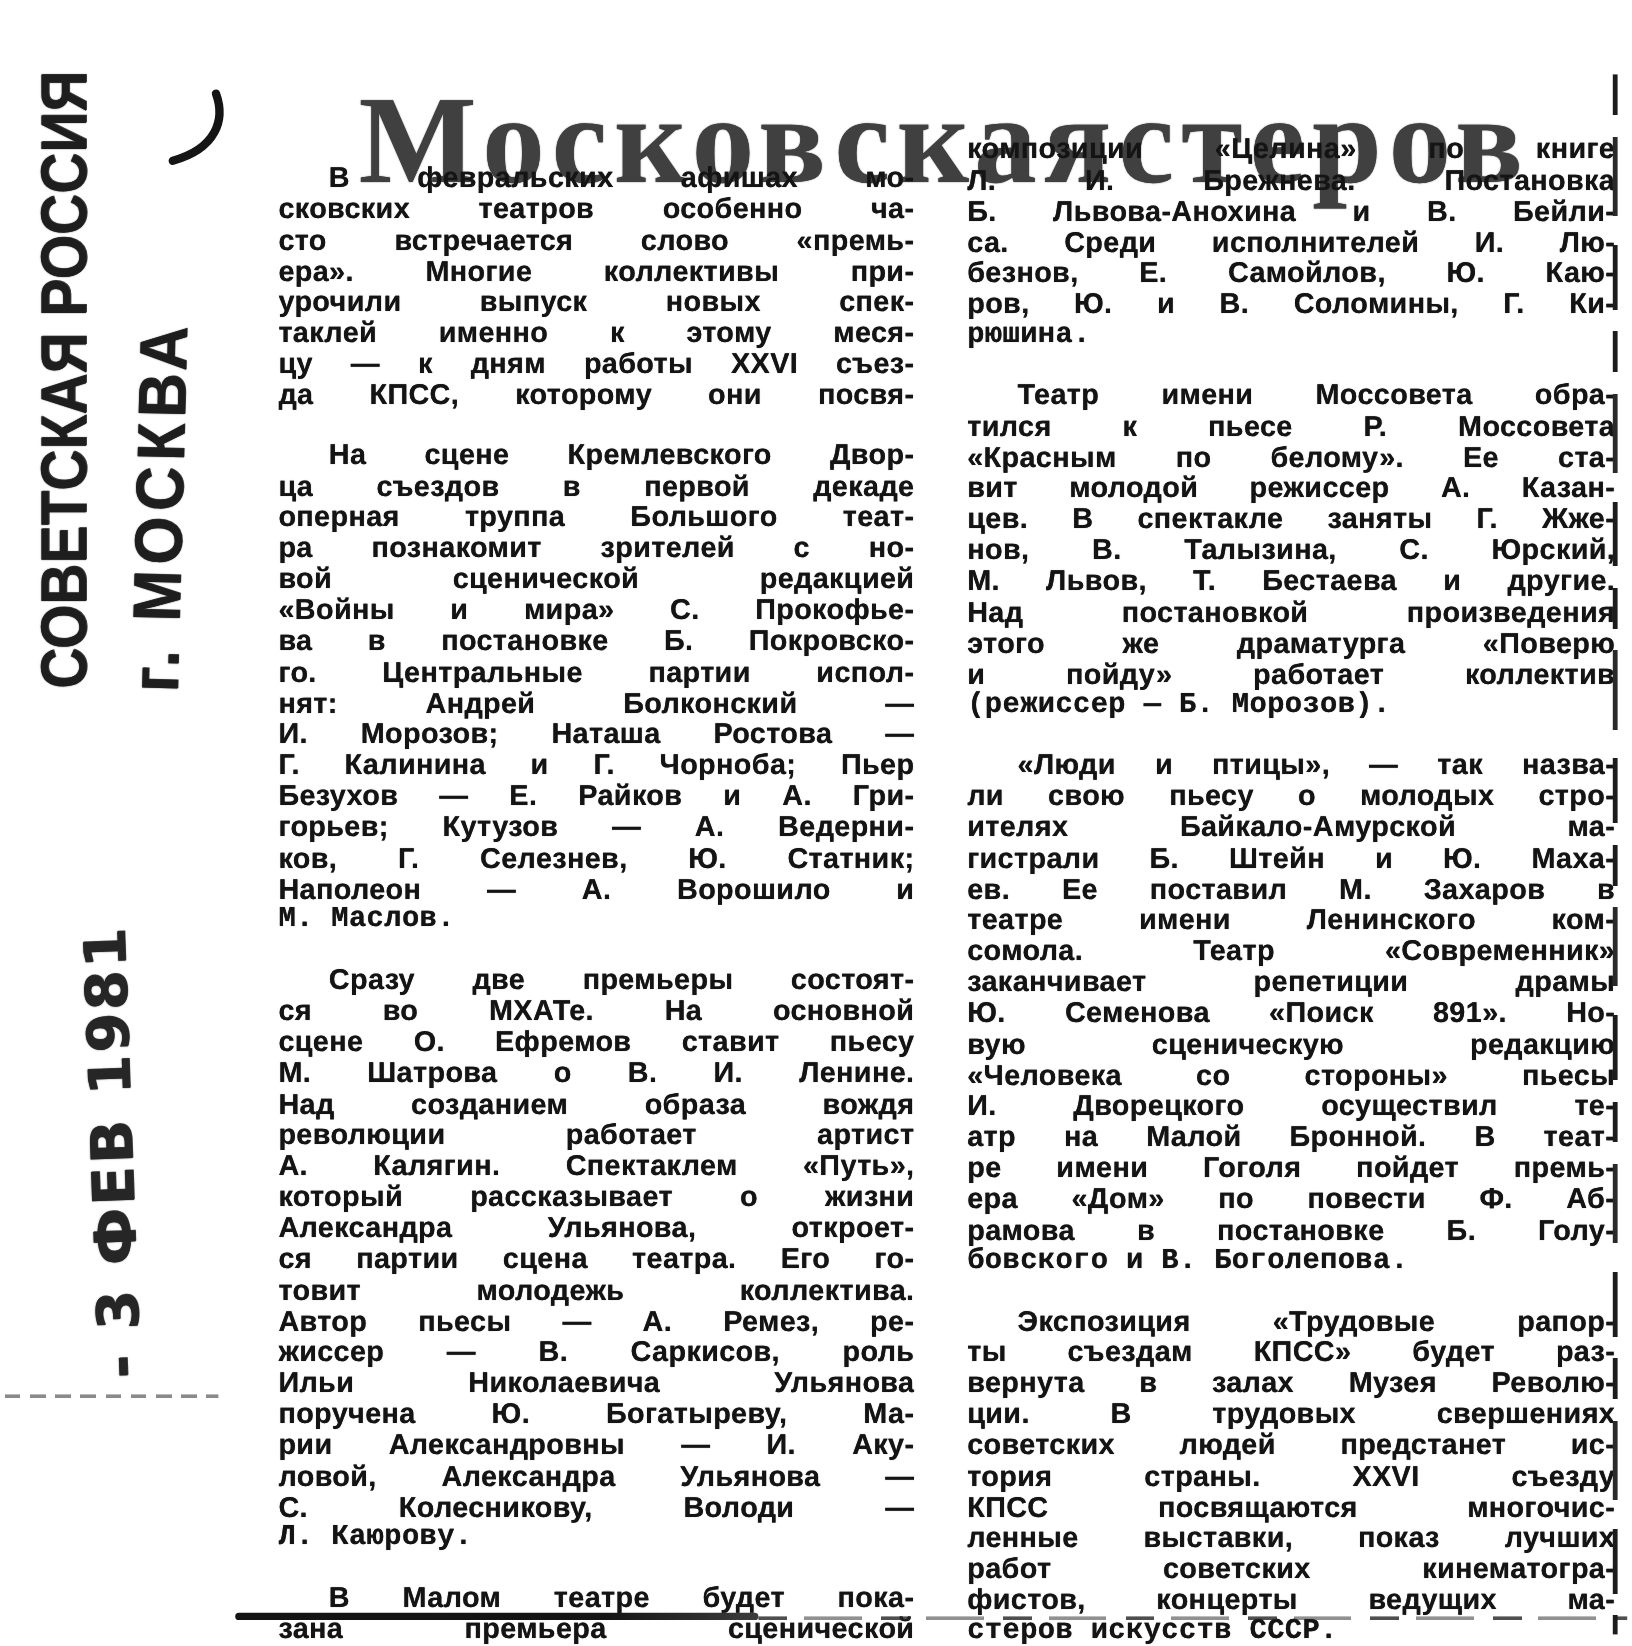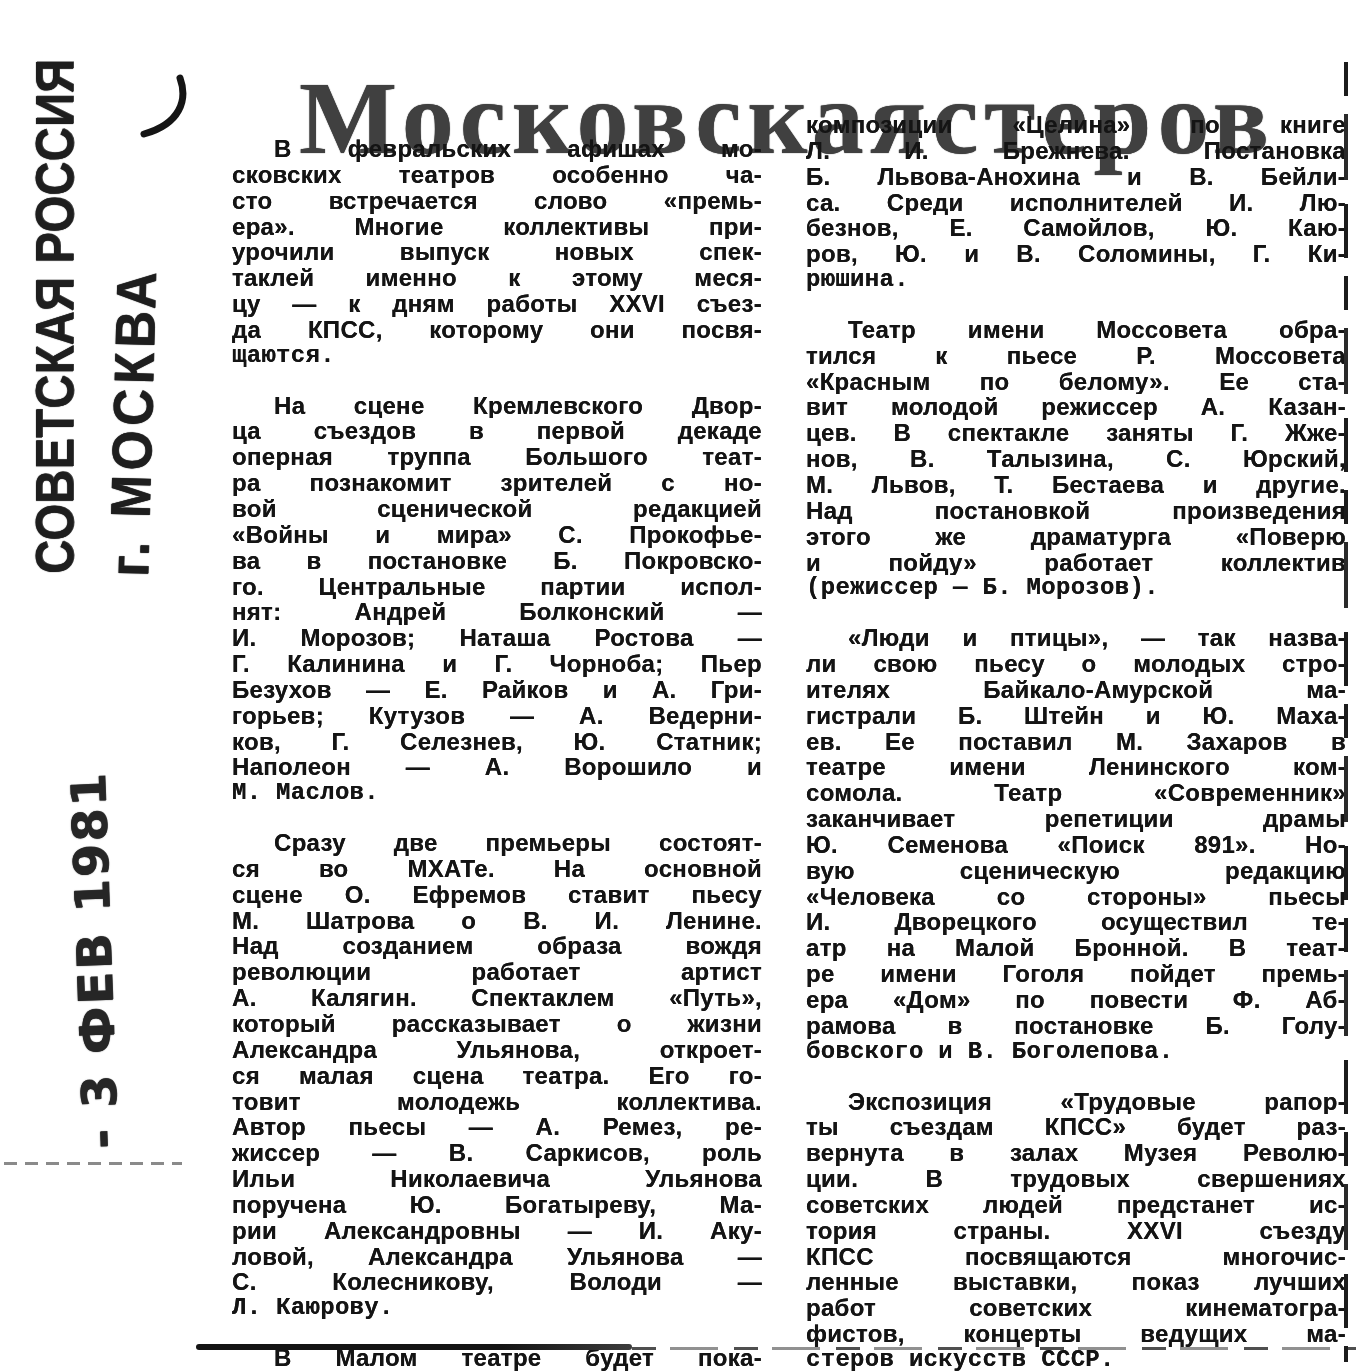--- a/index.html
+++ b/index.html
@@ -72,21 +72,20 @@
   <div class="column col-left">
       <div class="paragraph">
         <div class="line indent">В февральских афишах мо-</div>
         <div class="line">сковских театров особенно ча-</div>
         <div class="line">сто встречается слово «премь-</div>
         <div class="line">ера». Многие коллективы при-</div>
         <div class="line">урочили выпуск новых спек-</div>
         <div class="line">таклей именно к этому меся-</div>
         <div class="line">цу — к дням работы XXVI съез-</div>
         <div class="line">да КПСС, которому они посвя-</div>
-        <div class="line pend">щаются.</div>
       </div>
       <div class="paragraph">
         <div class="line indent">На сцене Кремлевского Двор-</div>
         <div class="line">ца съездов в первой декаде</div>
         <div class="line">оперная труппа Большого теат-</div>
         <div class="line">ра познакомит зрителей с но-</div>
         <div class="line">вой сценической редакцией</div>
         <div class="line">«Войны и мира» С. Прокофье-</div>
         <div class="line">ва в постановке Б. Покровско-</div>
         <div class="line">го. Центральные партии испол-</div>
@@ -102,21 +101,21 @@
       <div class="paragraph">
         <div class="line indent">Сразу две премьеры состоят-</div>
         <div class="line">ся во МХАТе. На основной</div>
         <div class="line">сцене О. Ефремов ставит пьесу</div>
         <div class="line">М. Шатрова о В. И. Ленине.</div>
         <div class="line">Над созданием образа вождя</div>
         <div class="line">революции работает артист</div>
         <div class="line">А. Калягин. Спектаклем «Путь»,</div>
         <div class="line">который рассказывает о жизни</div>
         <div class="line">Александра Ульянова, откроет-</div>
-        <div class="line">ся малая сцена театра. Его го-</div>
+        <div class="line">ся партии сцена театра. Его го-</div>
         <div class="line">товит молодежь коллектива.</div>
         <div class="line">Автор пьесы — А. Ремез, ре-</div>
         <div class="line">жиссер — В. Саркисов, роль</div>
         <div class="line">Ильи Николаевича Ульянова</div>
         <div class="line">поручена Ю. Богатыреву, Ма-</div>
         <div class="line">рии Александровны — И. Аку-</div>
         <div class="line">ловой, Александра Ульянова —</div>
         <div class="line">С. Колесникову, Володи —</div>
         <div class="line pend">Л. Каюрову.</div>
       </div>

